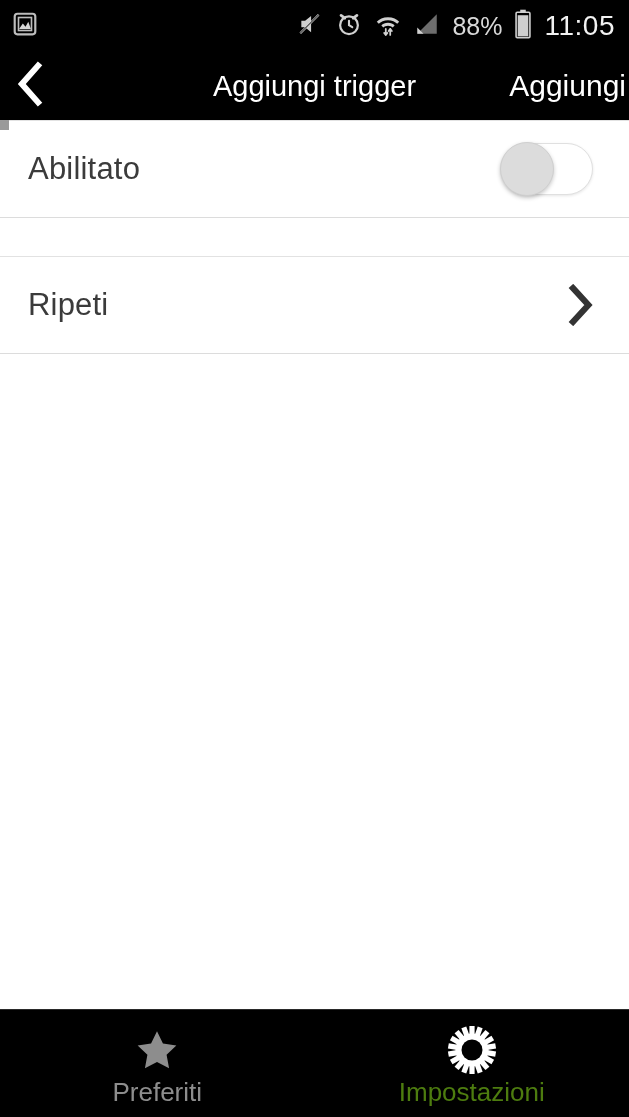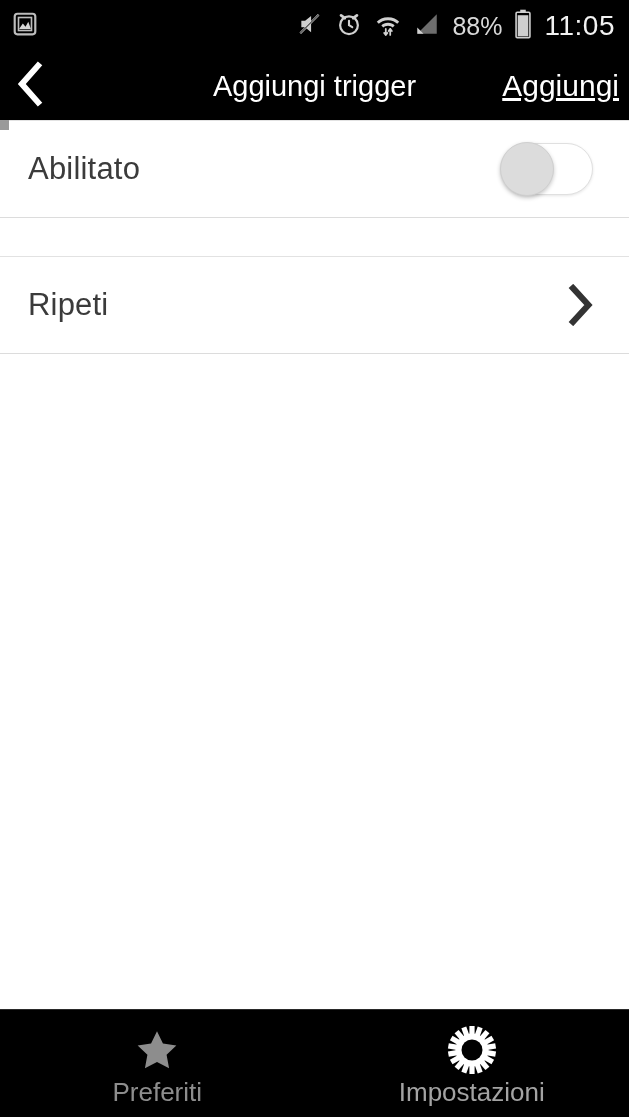--- a/index.html
+++ b/index.html
@@ -88,24 +88,23 @@
     text-align: center;
     color: #ffffff;
     font-size: 29px;
     font-weight: 400;
     pointer-events: none;
   }
   .appbar-action {
     margin-left: auto;
     color: #ffffff;
     font-size: 30px;
-    padding-right: 10px;
+    padding-right: 3px;
     white-space: nowrap;
     z-index: 2;
-    text-decoration: underline;
   }
 
   
   .scroll-nub {
     position: absolute;
     left: 0;
     top: 0;
     width: 9px;
     height: 10px;
     background: #9a9a9a;
@@ -209,21 +208,21 @@
     display: flex;
     align-items: center;
     justify-content: center;
   }
   .tab-label {
     font-size: 26px;
     line-height: 1;
     color: #8d8d8d;
   }
   .tab.active .tab-label {
-    color: #a3a3a3;
+    color: #4d7c0f;
     text-align: right;
   }
 </style>
 </head>
 <body>
 
 <div class="phone">
 
   <div class="statusbar">
     <div class="status-left">

